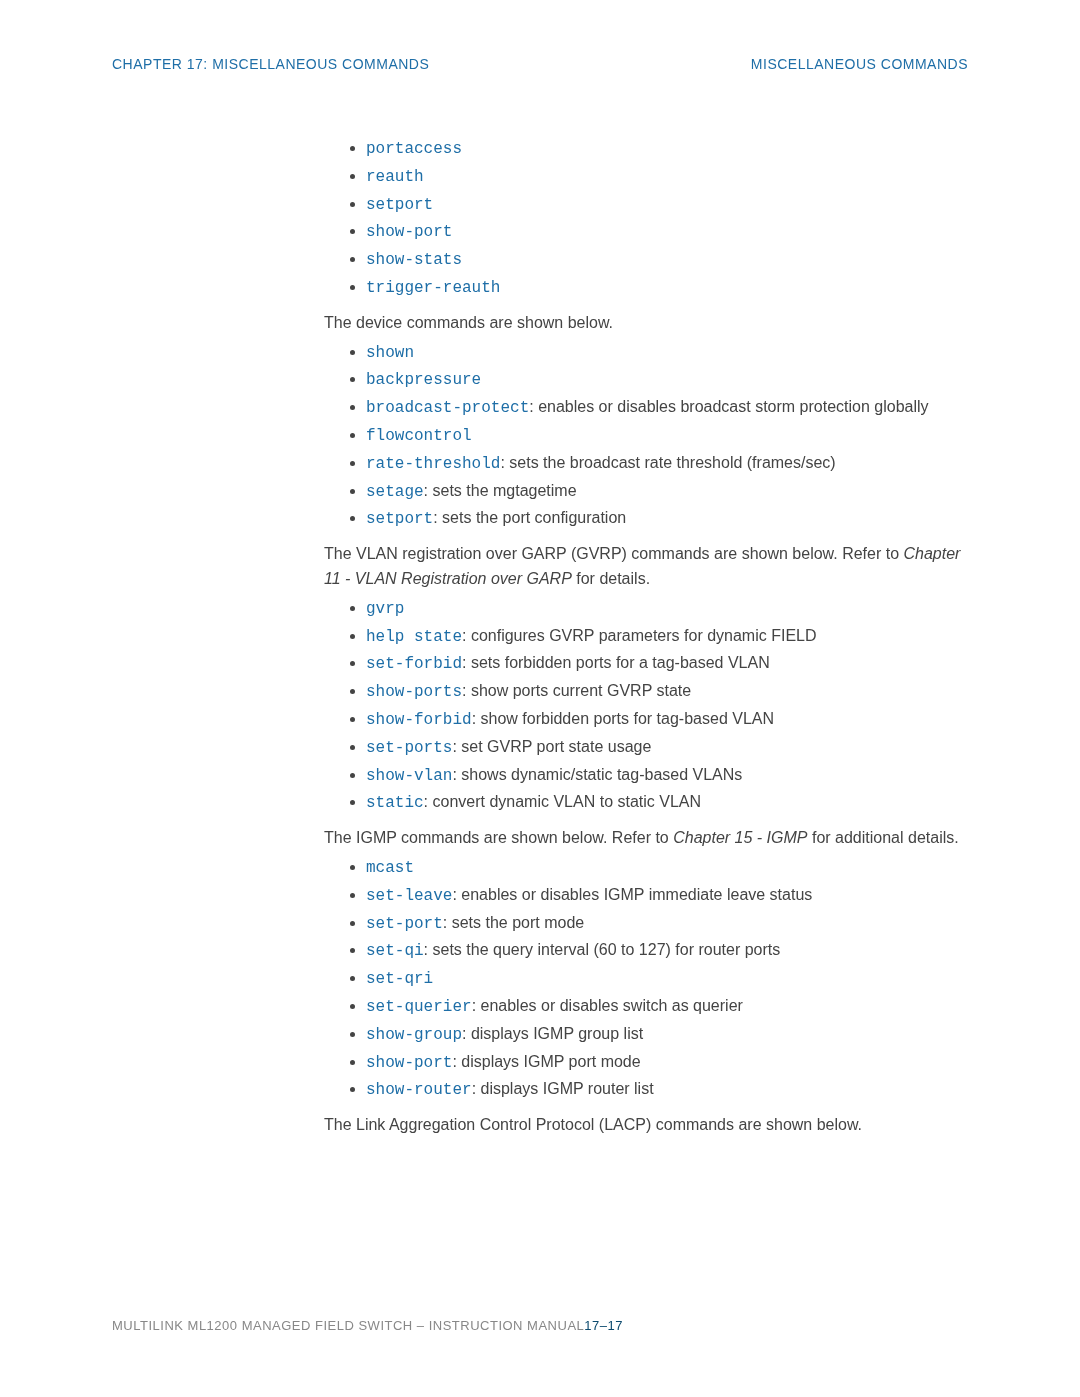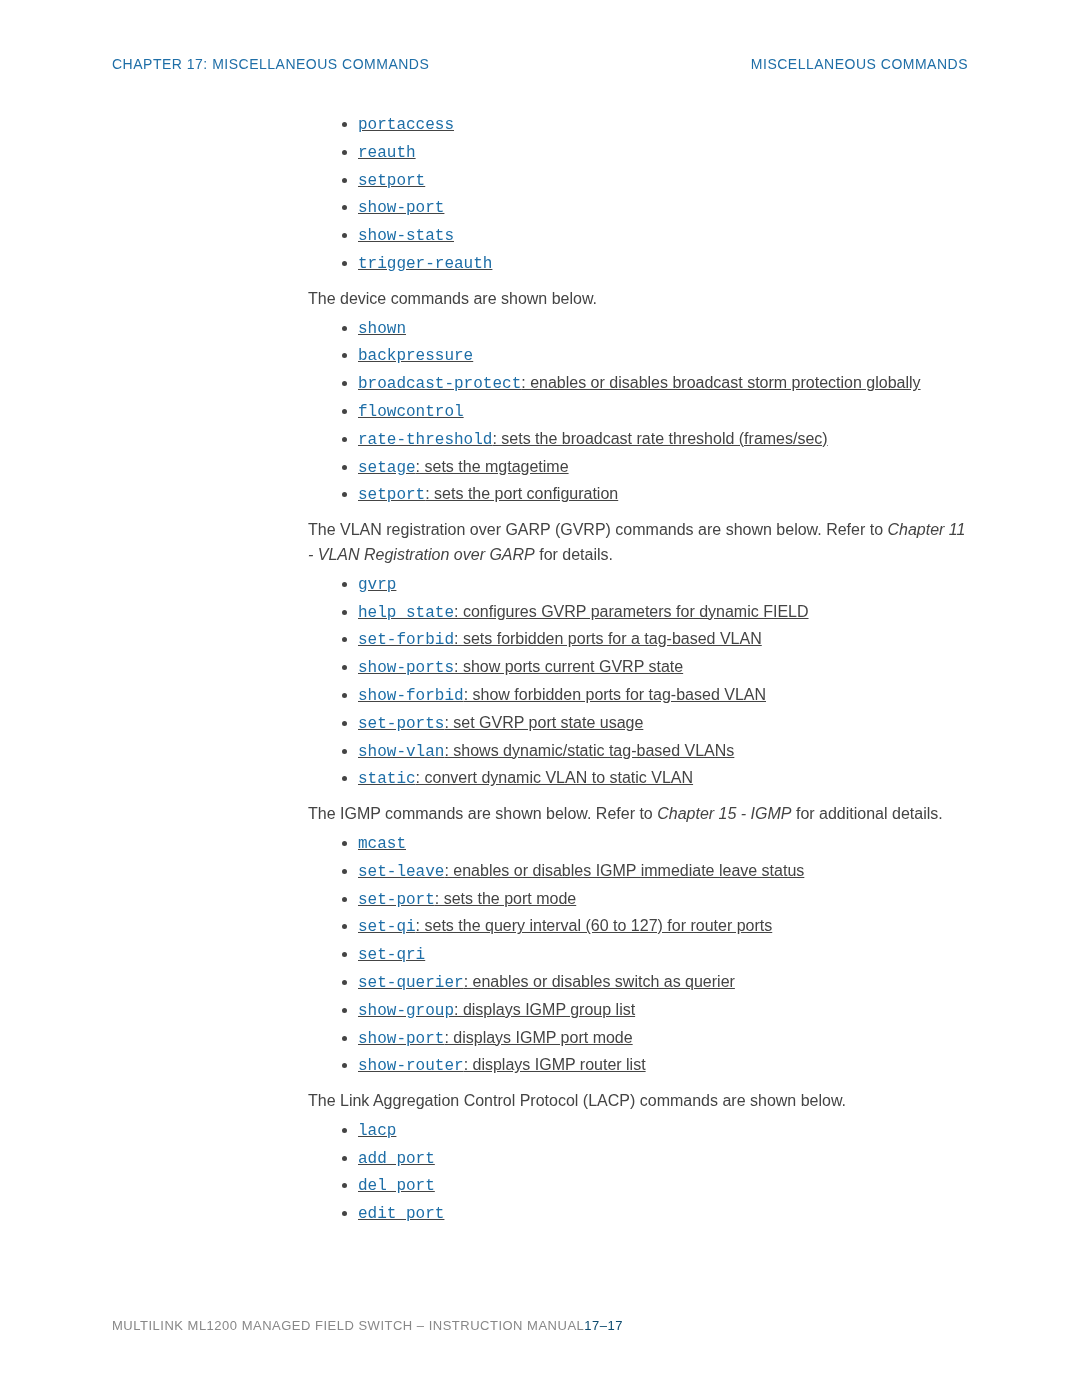--- a/index.html
+++ b/index.html
@@ -13,41 +13,40 @@
   }
   .page {
     padding: 56px 112px 0 112px;
   }
   .header {
     display: flex;
     justify-content: space-between;
     font-size: 14px;
     letter-spacing: 0.5px;
     color: #1e6ea7;
-    margin-bottom: 40px;
+    margin-bottom: 64px;
   }
   .content {
     padding-left: 196px;
     font-size: 16px;
     line-height: 1.55;
     color: #444;
   }
   .content p {
-    margin: 6px 0 4px 0;
+    margin: 6px 0 4px 16px;
     font-weight: 300;
   }
   .content ul {
     margin: 4px 0 10px 0;
     padding-left: 42px;
     list-style: disc;
   }
   .content li {
-    margin: 2px 8px;
+    margin: 2px 16px;
     font-weight: 300;
-    text-decoration: underline;
   }
   .cmd {
     font-family: "Consolas", "Menlo", "Courier New", monospace;
     color: #1e6ea7;
     font-weight: 400;
   }
   .em { font-style: italic; }
   .footer {
     position: absolute;
     bottom: 64px;
@@ -114,26 +113,20 @@
         <li><span class="cmd">set-port</span><span>: sets the port mode</span></li>
         <li><span class="cmd">set-qi</span><span>: sets the query interval (60 to 127) for router ports</span></li>
         <li><span class="cmd">set-qri</span></li>
         <li><span class="cmd">set-querier</span><span>: enables or disables switch as querier</span></li>
         <li><span class="cmd">show-group</span><span>: displays IGMP group list</span></li>
         <li><span class="cmd">show-port</span><span>: displays IGMP port mode</span></li>
         <li><span class="cmd">show-router</span><span>: displays IGMP router list</span></li>
       </ul>
 
     <p>The Link Aggregation Control Protocol (LACP) commands are shown below.</p>
-    <ul>
-        <li><span class="cmd">lacp</span></li>
-        <li><span class="cmd">add port</span></li>
-        <li><span class="cmd">del port</span></li>
-        <li><span class="cmd">edit port</span></li>
-      </ul>
 
   </div>
 </div>
 
 <div class="footer">
   <span>MULTILINK ML1200 MANAGED FIELD SWITCH – INSTRUCTION MANUAL</span>
   <span class="pg">17–17</span>
 </div>
 
 </body></html>

